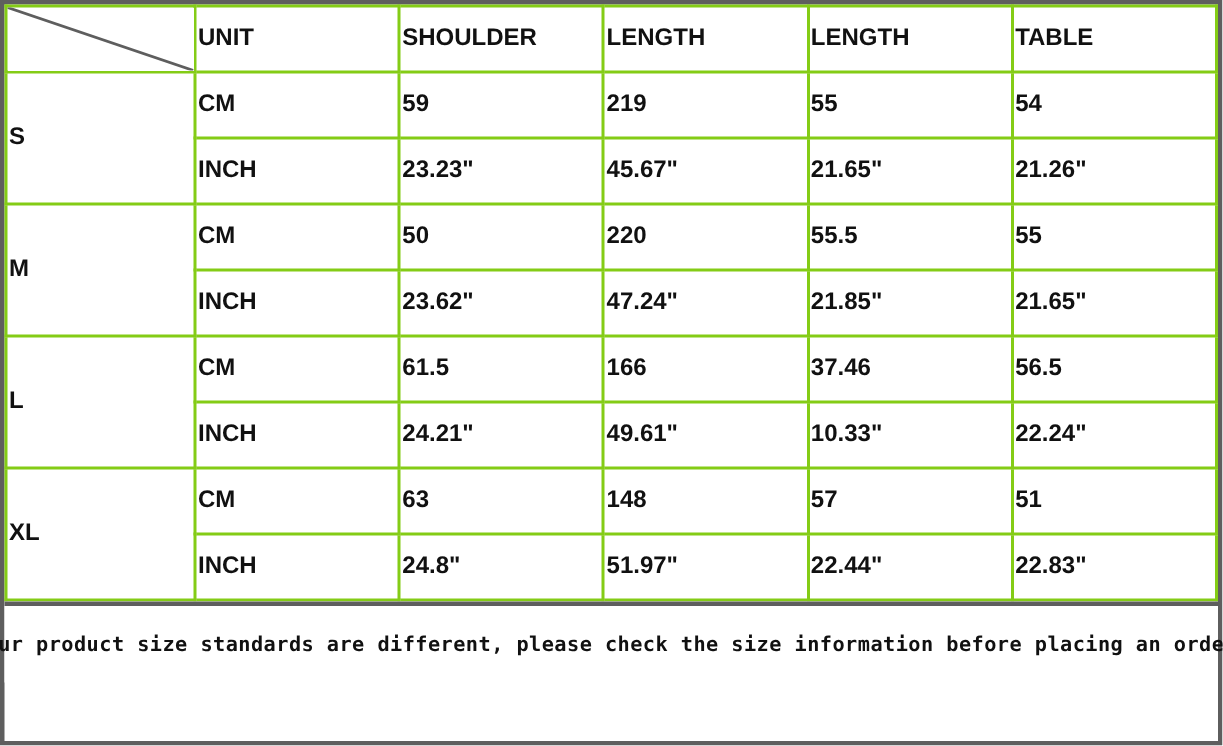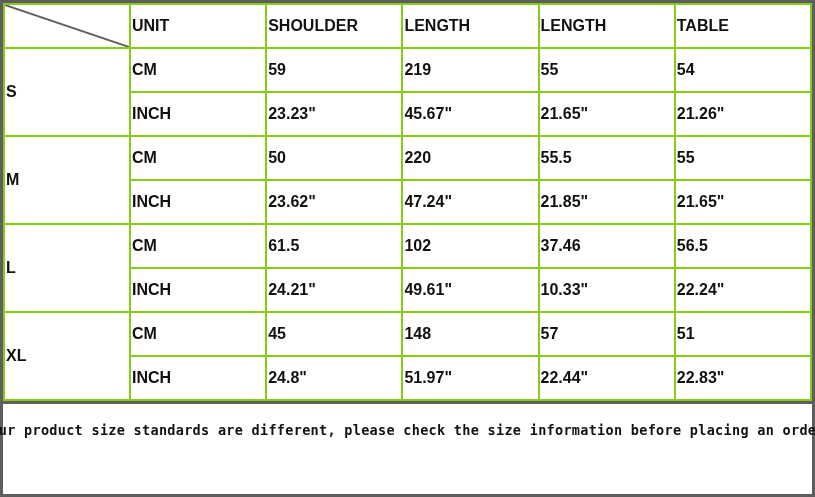--- a/index.html
+++ b/index.html
@@ -146,36 +146,36 @@
         <td>23.62"</td>
         <td>47.24"</td>
         <td>21.85"</td>
         <td>21.65"</td>
       </tr>
 
       <tr>
         <td class="size-label" rowspan="2">L</td>
         <td class="unit">CM</td>
         <td>61.5</td>
-        <td>102</td>
+        <td>166</td>
         <td>37.46</td>
         <td>56.5</td>
       </tr>
       <tr>
         <td class="unit">INCH</td>
         <td>24.21"</td>
         <td>49.61"</td>
         <td>10.33"</td>
         <td>22.24"</td>
       </tr>
 
       <tr>
         <td class="size-label" rowspan="2">XL</td>
         <td class="unit">CM</td>
-        <td>45</td>
+        <td>63</td>
         <td>148</td>
         <td>57</td>
         <td>51</td>
       </tr>
       <tr>
         <td class="unit">INCH</td>
         <td>24.8"</td>
         <td>51.97"</td>
         <td>22.44"</td>
         <td>22.83"</td>

